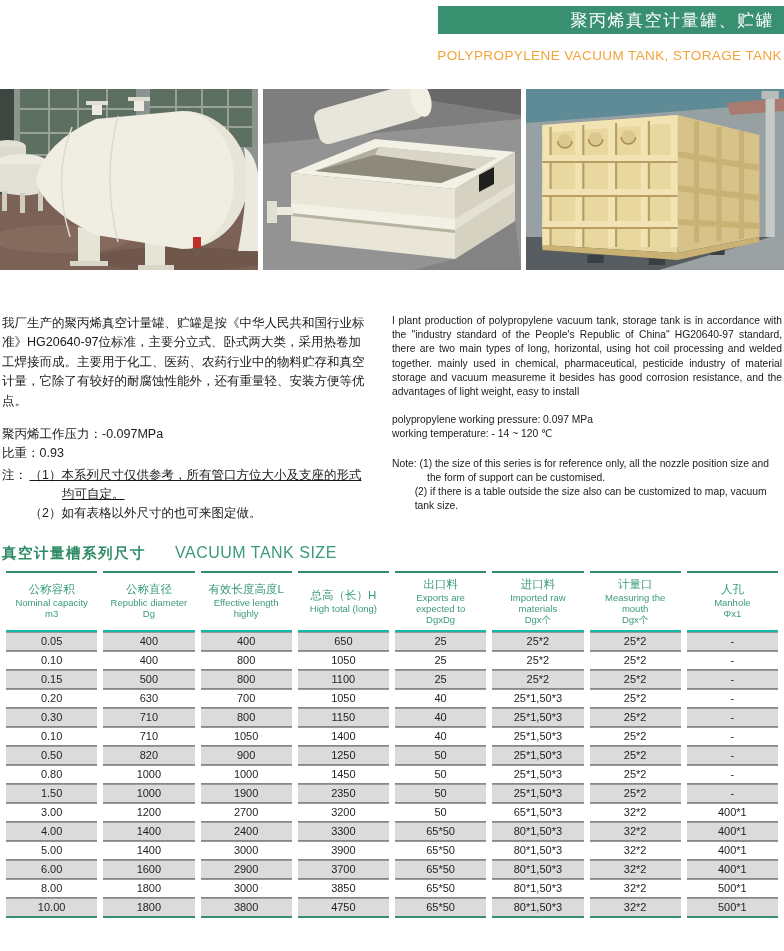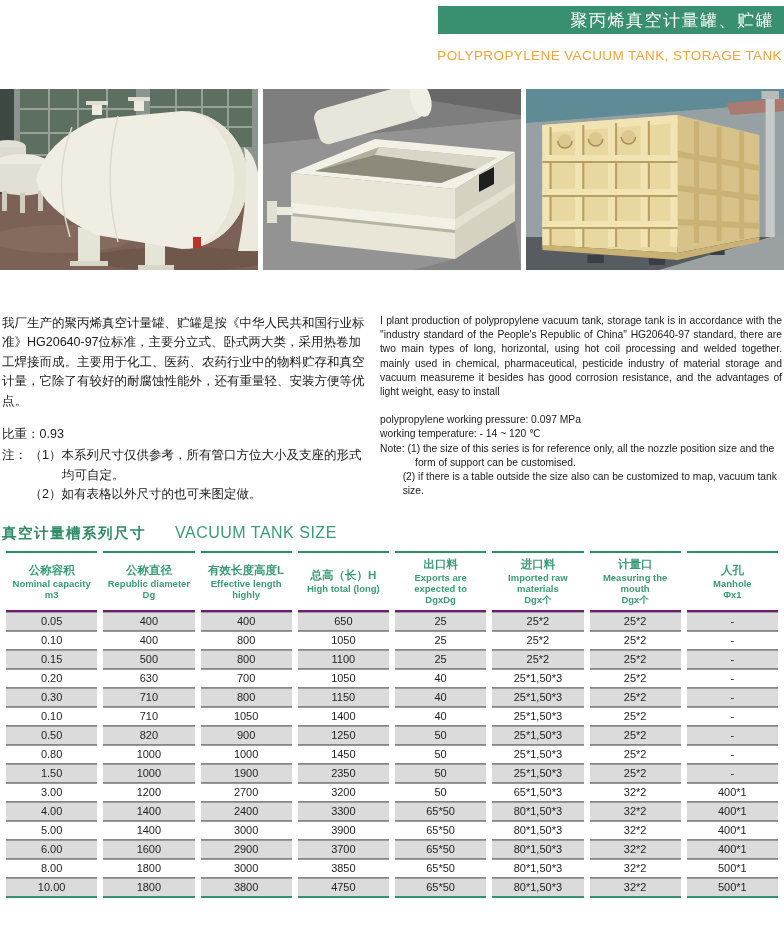--- a/index.html
+++ b/index.html
@@ -11,41 +11,41 @@
   .banner { margin:6px 0 0 auto; width:346px; height:28px; background:#389070;
     display:flex; align-items:center; justify-content:flex-end; padding-right:10px; box-sizing:border-box; }
   .banner-title { color:#ffffff; font-size:17px; letter-spacing:1.5px; }
   .subtitle-row { text-align:right; margin-top:12px; padding-right:2px; height:17px; }
   .subtitle { color:#F2A43A; font-size:13.5px; letter-spacing:0.4px; font-weight:500; }
   
   .photos { display:flex; gap:5px; margin-top:26px; }
   .photo { flex:1; height:181px; overflow:hidden; }
   .photo svg { display:block; width:100%; height:100%; }
   
-  .intro { display:flex; margin-top:44px; padding:0 2px; gap:12px; }
+  .intro { display:flex; margin-top:44px; padding:0 2px; gap:24px; }
   .intro-cn { width:366px; font-size:12.5px; line-height:1.55; }
   .intro-en { flex:1; font-size:10.3px; line-height:1.38; }
   .intro-en .para { text-align:justify; }
   .spec-block { margin-top:14px; }
   .spec-line { display:block; }
   .cn-notes { margin-top:2px; }
   .cn-note-row { display:flex; }
   .cn-note-label { flex:0 0 2.2em; }
-  .cn-note1 { flex:1; padding-left:2.6em; text-indent:-2.6em; }
+  .cn-note1 { flex:1; padding-left:2.6em; text-indent:-2.6em;text-decoration:underline; }
   .cn-note2 { margin-left:2.2em; padding-left:2.6em; text-indent:-2.6em; }
-  .en-note1 { padding-left:3.4em; text-indent:-3.4em; }
+  .en-note1 { padding-left:3.4em; text-indent:-3.4em;margin-top:15px; }
   .en-note2 { padding-left:2.2em; }
   
   .section-title-row { margin-top:20px; padding-left:2px; display:flex; align-items:baseline; gap:29px; }
   .section-title-cn { color:#2F8C67; font-size:14.5px; font-weight:bold; letter-spacing:1.5px; }
   .section-title-en { color:#3A9B77; font-size:16px; letter-spacing:0.5px; }
   
   table.size-table { width:100%; border-collapse:separate; border-spacing:6px 0; table-layout:fixed; margin-top:8px; }
-  .size-table th { background:#ffffff; border-top:2px solid #2F8C67; border-bottom:2px solid #701a75;
-    padding:4px 0 5px; vertical-align:middle; font-weight:bold; }
+  .size-table th { background:#ffffff; border-top:2px solid #2F8C67; border-bottom:2px solid #14b8a6;
+    padding:4px 0 5px; vertical-align:middle; font-weight:normal; }
   .th-cn { color:#3A9B77; font-size:11.5px; line-height:14px; margin-bottom:1px; }
   .th-en { color:#3A9B77; font-size:9.5px; line-height:11px; }
   .size-table td { text-align:center; font-size:11px; line-height:13px; padding:2px 0;
     border-top:1px solid #9A9A9A; border-bottom:1px solid #878787; color:#1f1f1f; }
   .size-table tbody tr:nth-child(odd) td { background:#DBDBDB; }
   .size-table tbody tr:nth-child(even) td { background:#ffffff; }
   .size-table tbody tr:last-child td { border-bottom:2px solid #35916F; }
 </style>
 </head>
 <body>
@@ -168,20 +168,21 @@
         <path d="M31,52 a7,7 0 0 0 14,0 M61,50 a7,7 0 0 0 14,0 M93,48 a7,7 0 0 0 14,0" stroke="#A88E52" stroke-width="1.5" fill="none"></path>
         <polygon points="16,156 148,164 228,148 228,153 148,171 16,161" fill="#C9B274"></polygon>
       </svg>
     </div>
   </div>
 
   <div class="intro">
     <div class="intro-cn">
       <div class="para">我厂生产的聚丙烯真空计量罐、贮罐是按《中华人民共和国行业标准》HG20640-97位标准，主要分立式、卧式两大类，采用热卷加工焊接而成。主要用于化工、医药、农药行业中的物料贮存和真空计量，它除了有较好的耐腐蚀性能外，还有重量轻、安装方便等优点。</div>
       <div class="spec-block">
+        <span class="spec-line">聚丙烯工作压力：-0.097MPa</span>
         <span class="spec-line">比重：0.93</span>
       </div>
       <div class="cn-notes">
         <div class="cn-note-row">
           <span class="cn-note-label">注：</span>
           <span class="cn-note1">（1）本系列尺寸仅供参考，所有管口方位大小及支座的形式均可自定。</span>
         </div>
         <div class="cn-note2">（2）如有表格以外尺寸的也可来图定做。</div>
       </div>
     </div>

